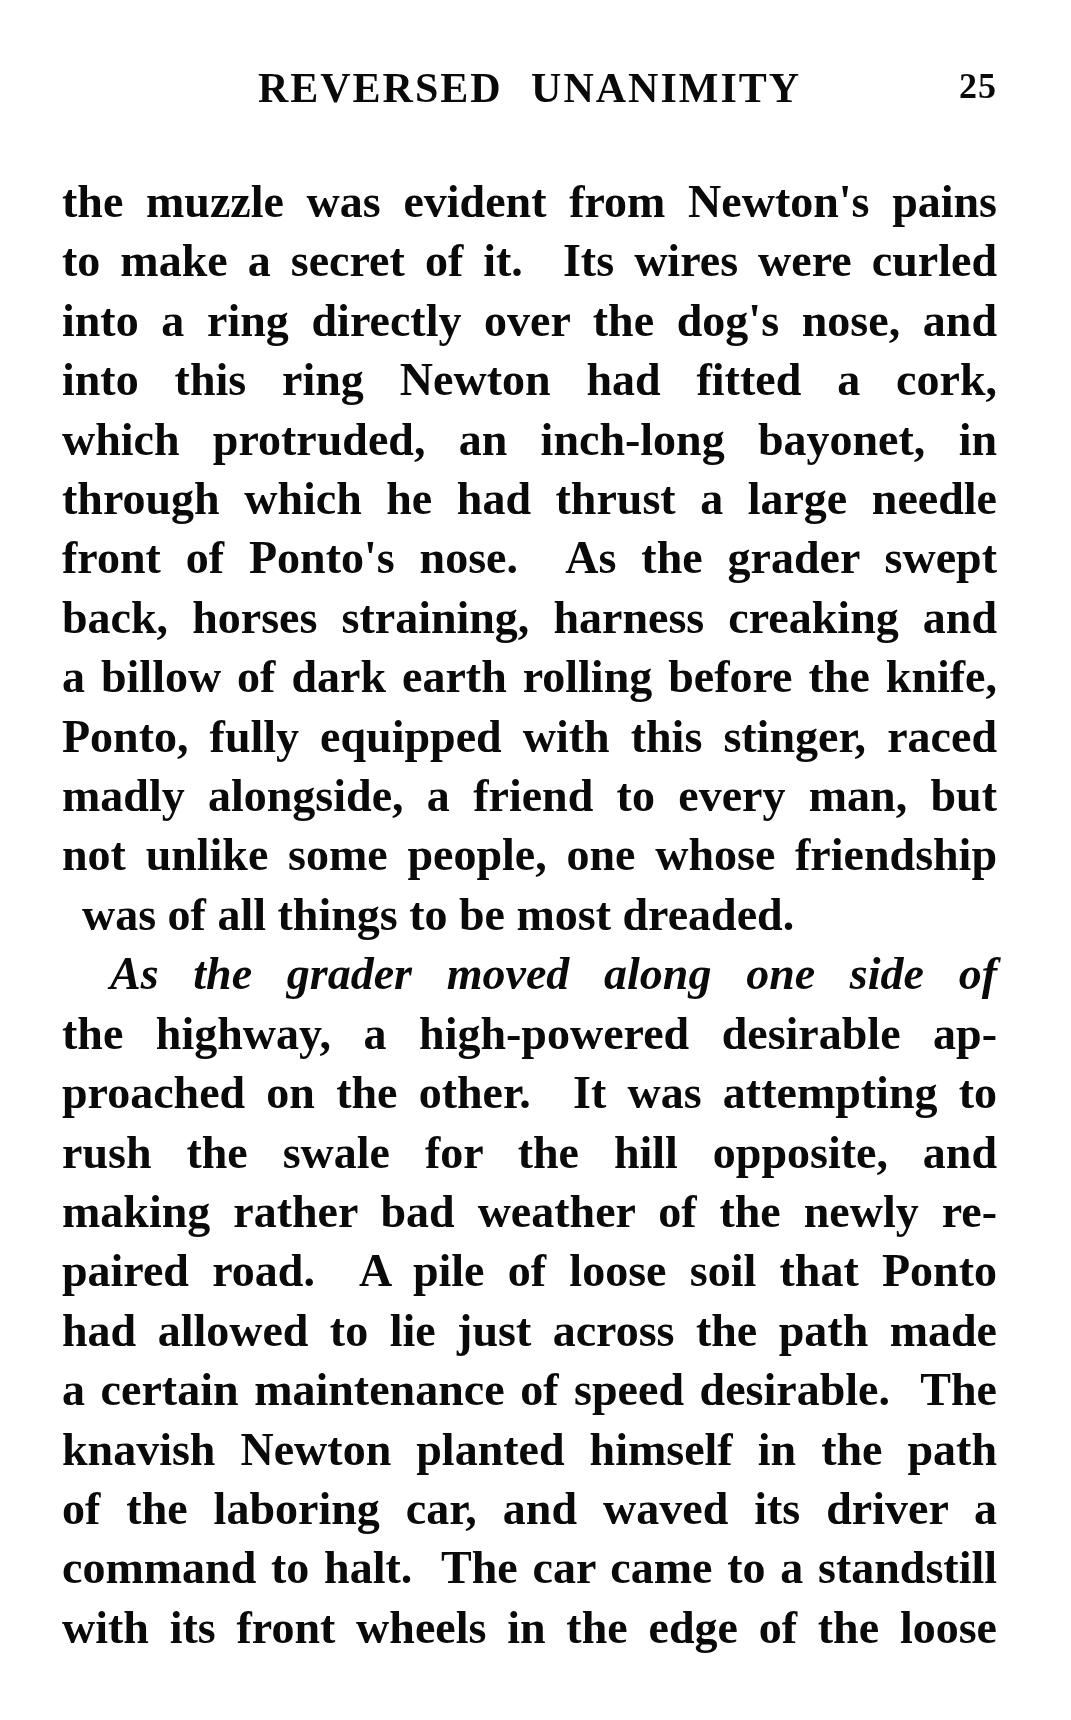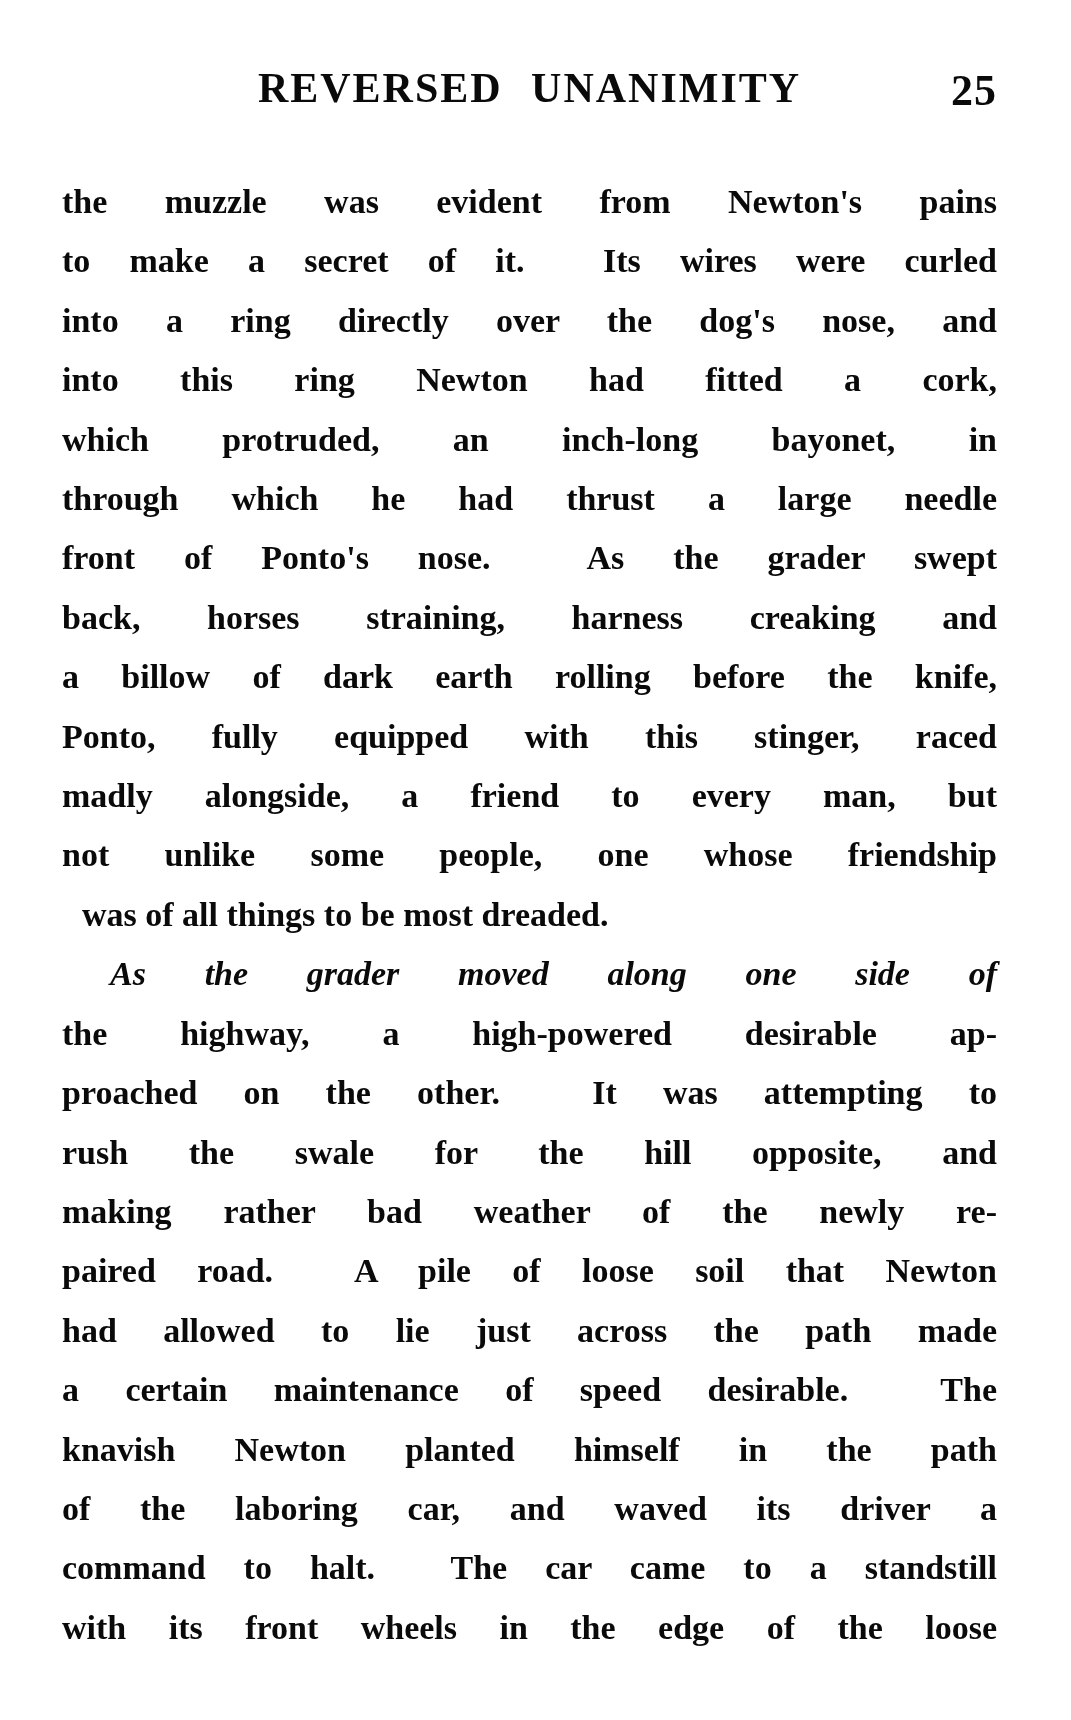--- a/index.html
+++ b/index.html
@@ -24,30 +24,30 @@
     font-weight: bold;
     font-size: 42px;
     letter-spacing: 2px;
     word-spacing: 16px;
     white-space: nowrap;
   }
   .page-num {
     position: absolute;
     right: 0;
     top: 1px;
-    font-size: 44px;
+    font-size: 36px;
     letter-spacing: 1px;
     word-spacing: 0;
   }
   .page-body {
     position: absolute;
     left: 62px;
     top: 172px;
     width: 935px;
-    font-size: 34px;
+    font-size: 46px;
     font-weight: bold;
     line-height: 59.4px;
   }
   .line {
     text-align: justify;
     text-align-last: justify;
     white-space: pre-wrap;
   }
   .line.para-end {
     text-align-last: left;
@@ -78,21 +78,21 @@
       <div class="line">a billow of dark earth rolling before the knife,</div>
       <div class="line">Ponto, fully equipped with this stinger, raced</div>
       <div class="line">madly alongside, a friend to every man, but</div>
       <div class="line">not unlike some people, one whose friendship</div>
       <div class="line para-end">was of all things to be most dreaded.</div>
       <div class="line indent">As the grader moved along one side of</div>
       <div class="line">the highway, a high-powered desirable ap-</div>
       <div class="line">proached on the other.  It was attempting to</div>
       <div class="line">rush the swale for the hill opposite, and</div>
       <div class="line">making rather bad weather of the newly re-</div>
-      <div class="line">paired road.  A pile of loose soil that Newton</div>
+      <div class="line">paired road.  A pile of loose soil that Ponto</div>
       <div class="line">had allowed to lie just across the path made</div>
       <div class="line">a certain maintenance of speed desirable.  The</div>
       <div class="line">knavish Newton planted himself in the path</div>
       <div class="line">of the laboring car, and waved its driver a</div>
       <div class="line">command to halt.  The car came to a standstill</div>
       <div class="line">with its front wheels in the edge of the loose</div>
     </div>
 </div>
 
 </body></html>

